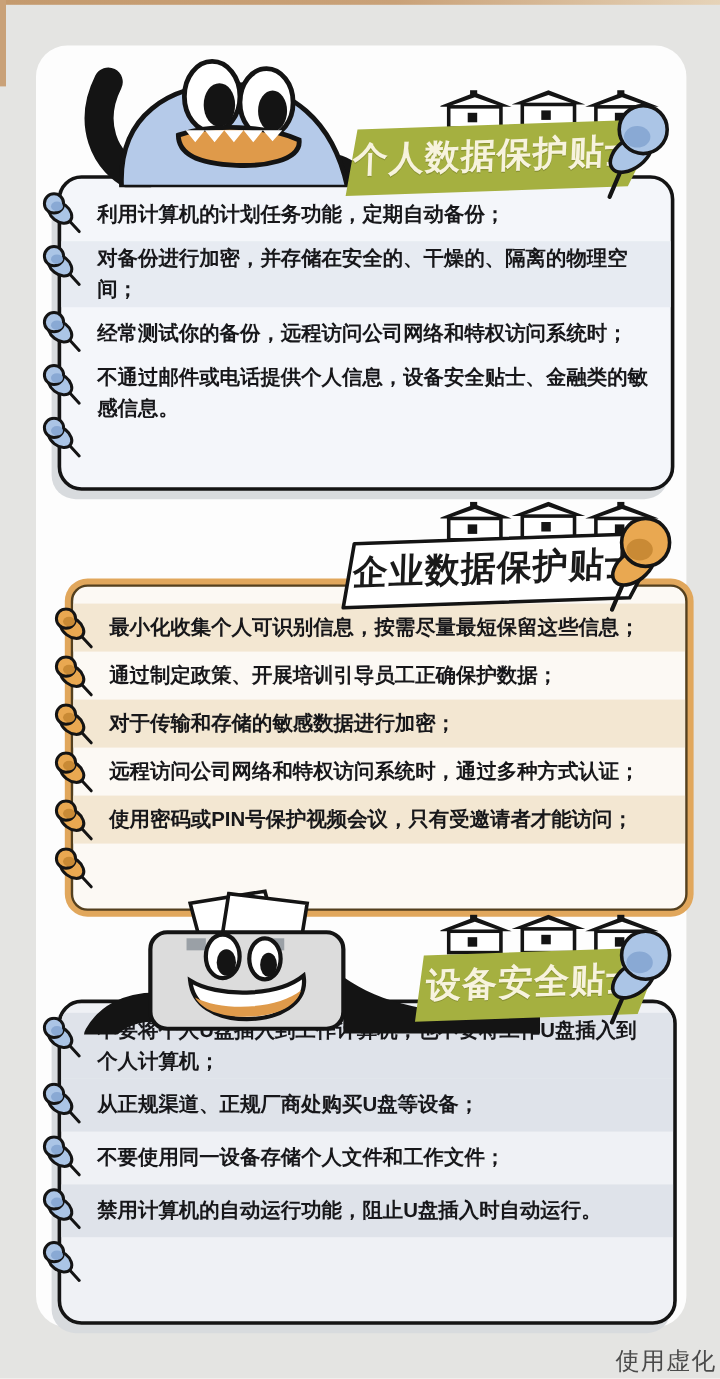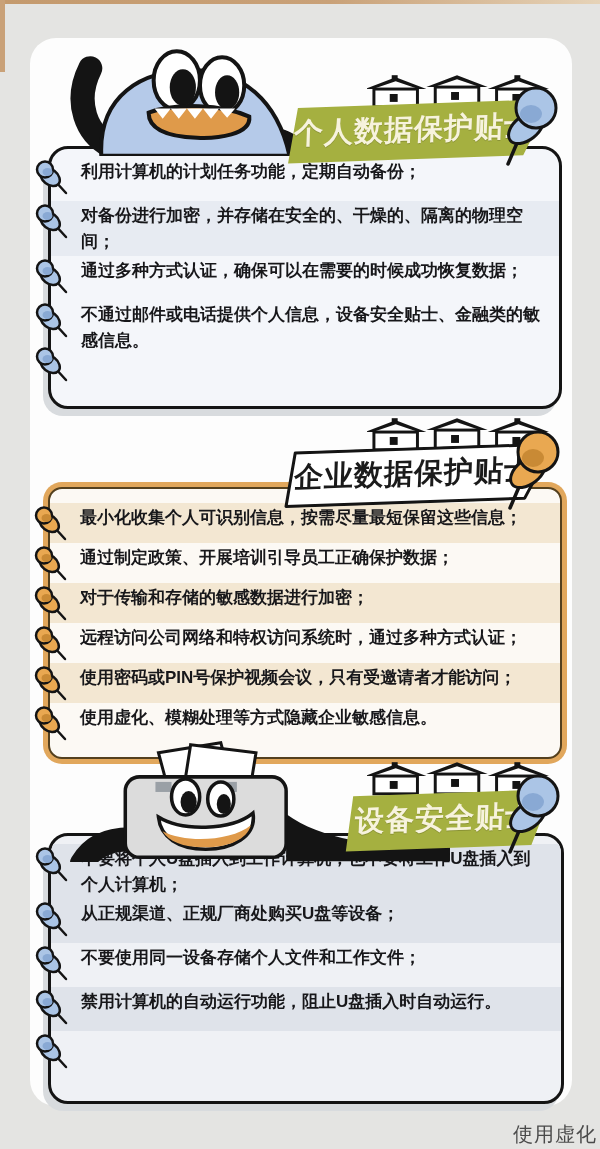--- a/index.html
+++ b/index.html
@@ -19,21 +19,21 @@
     font-size:29px;font-weight:900;color:var(--banner-text);letter-spacing:1px;
     padding-bottom:3px;transform:skewX(-4deg);text-shadow:0 1px 0 rgba(60,60,20,.25);}
   .banner.outline .banner-title{text-shadow:none;}
 
   
   .panel{position:absolute;z-index:4;border-radius:20px;background:var(--panel-bg);}
   .panel .rows{position:absolute;inset:0;border-radius:17px;overflow:hidden;padding-top:8px;box-sizing:border-box;}
   .dark-panel{border:3px solid #141414;box-shadow:-5px 7px 0 #d8dbde;}
   .cream-panel{border:2.5px solid #54401e;box-shadow:0 0 0 5px var(--ring);border-radius:14px;}
   .cream-panel .rows{border-radius:11px;padding-top:14px;}
-  .tip-row{display:flex;align-items:flex-start;min-height:44px;padding:2px 14px 2px 30px;
+  .tip-row{display:flex;align-items:center;min-height:44px;padding:2px 14px 2px 30px;
     box-sizing:border-box;font-size:17px;font-weight:700;line-height:1.5;color:#17171a;}
   .cream-panel .tip-row{min-height:40px;}
   .tip-row.tint{background:var(--stripe);}
   .pin-layer{position:absolute;width:36px;height:36px;left:-17px;z-index:8;}
   .pin-layer svg{width:100%;height:100%;}
 
   
   .houses{position:absolute;width:182px;height:36px;z-index:5;}
   .bigpin{position:absolute;width:64px;height:86px;z-index:7;}
   .mascot{position:absolute;z-index:5;}
@@ -97,21 +97,21 @@
 
       <div class="panel dark-panel start-light" style="left:18px;top:108px;width:508px;height:257px">
         <div class="rows">
             <div class="tip-row">
               <span class="tip-text">利用计算机的计划任务功能，定期自动备份；</span>
             </div>
             <div class="tip-row tint">
               <span class="tip-text">对备份进行加密，并存储在安全的、干燥的、隔离的物理空间；</span>
             </div>
             <div class="tip-row">
-              <span class="tip-text">通过多种方式认证，确保可以在需要的时候成功恢复数据；</span>
+              <span class="tip-text">经常测试你的备份，远程访问公司网络和特权访问系统时；</span>
             </div>
             <div class="tip-row">
               <span class="tip-text">不通过邮件或电话提供个人信息，设备安全贴士、金融类的敏感信息。</span>
             </div>
           </div>
       <span class="pin-layer" style="top: 11px;"><svg viewBox="0 0 36 36">
   <path d="M21,21 L32,33" stroke="#141414" stroke-width="2.5" fill="none" stroke-linecap="round"></path>
   <ellipse cx="16" cy="17" rx="11" ry="7.5" transform="rotate(38 16 17)" style="fill:var(--pin)" stroke="#141414" stroke-width="2.5"></ellipse>
   <circle cx="11" cy="9.5" r="8" style="fill:var(--pin)" stroke="#141414" stroke-width="2.5"></circle>
   <ellipse cx="13.5" cy="12" rx="5" ry="4" style="fill:var(--pin-shade)"></ellipse>
@@ -171,39 +171,36 @@
         <span class="banner-title">企业数据保护贴士</span>
       </div>
 
       <svg class="bigpin" style="left:470px;top:390px" viewBox="0 0 64 86">
         <path d="M22,52 L10,80" stroke="#141414" stroke-width="3.5" fill="none" stroke-linecap="round"></path>
         <ellipse cx="28" cy="44" rx="20" ry="12" transform="rotate(-38 28 44)" style="fill:var(--pin)" stroke="#141414" stroke-width="3"></ellipse>
         <circle cx="38" cy="24" r="20" style="fill:var(--pin)" stroke="#141414" stroke-width="3"></circle>
         <ellipse cx="33" cy="30" rx="11" ry="9" style="fill:var(--pin-shade)"></ellipse>
       </svg>
 
-      <div class="panel cream-panel" style="left:18px;top:449px;width:510px;height:268px">
+      <div class="panel cream-panel" style="left:29px;top:449px;width:510px;height:268px">
         <div class="rows">
             <div class="tip-row tint">
               <span class="tip-text">最小化收集个人可识别信息，按需尽量最短保留这些信息；</span>
             </div>
             <div class="tip-row">
               <span class="tip-text">通过制定政策、开展培训引导员工正确保护数据；</span>
             </div>
             <div class="tip-row tint">
               <span class="tip-text">对于传输和存储的敏感数据进行加密；</span>
             </div>
             <div class="tip-row">
               <span class="tip-text">远程访问公司网络和特权访问系统时，通过多种方式认证；</span>
             </div>
             <div class="tip-row tint">
               <span class="tip-text">使用密码或PIN号保护视频会议，只有受邀请者才能访问；</span>
-            </div>
-            <div class="tip-row">
-              <span class="tip-text">使用虚化、模糊处理等方式隐藏企业敏感信息。</span>
             </div>
           </div>
       <span class="pin-layer" style="top: 17px;"><svg viewBox="0 0 36 36">
   <path d="M21,21 L32,33" stroke="#141414" stroke-width="2.5" fill="none" stroke-linecap="round"></path>
   <ellipse cx="16" cy="17" rx="11" ry="7.5" transform="rotate(38 16 17)" style="fill:var(--pin)" stroke="#141414" stroke-width="2.5"></ellipse>
   <circle cx="11" cy="9.5" r="8" style="fill:var(--pin)" stroke="#141414" stroke-width="2.5"></circle>
   <ellipse cx="13.5" cy="12" rx="5" ry="4" style="fill:var(--pin-shade)"></ellipse>
             </svg></span>
           <span class="pin-layer" style="top: 57px;"><svg viewBox="0 0 36 36">
   <path d="M21,21 L32,33" stroke="#141414" stroke-width="2.5" fill="none" stroke-linecap="round"></path>

